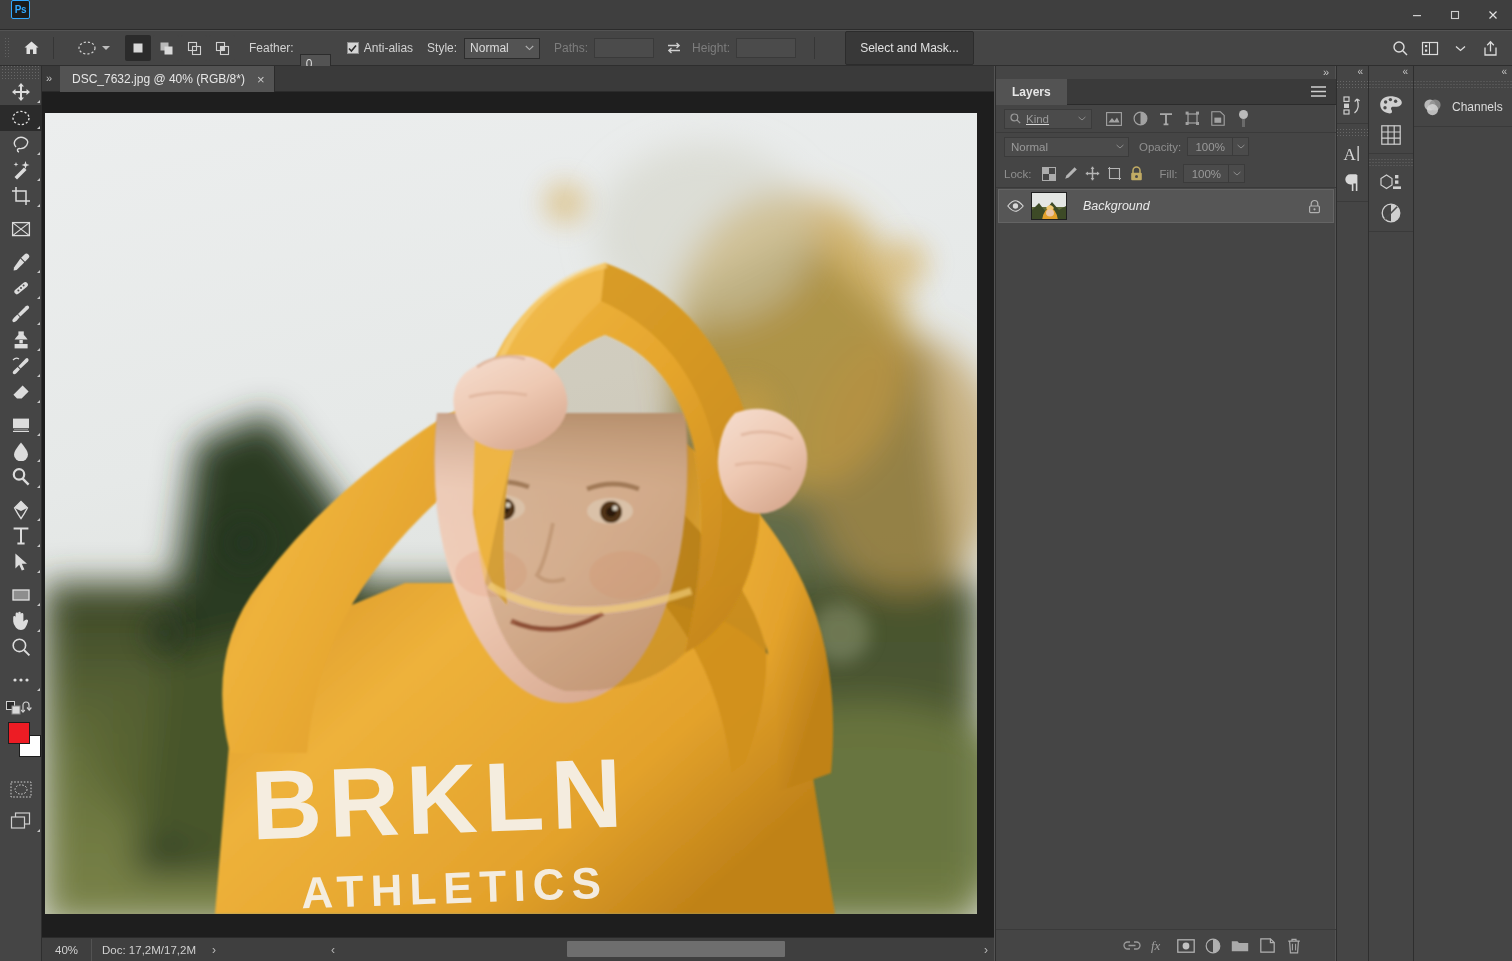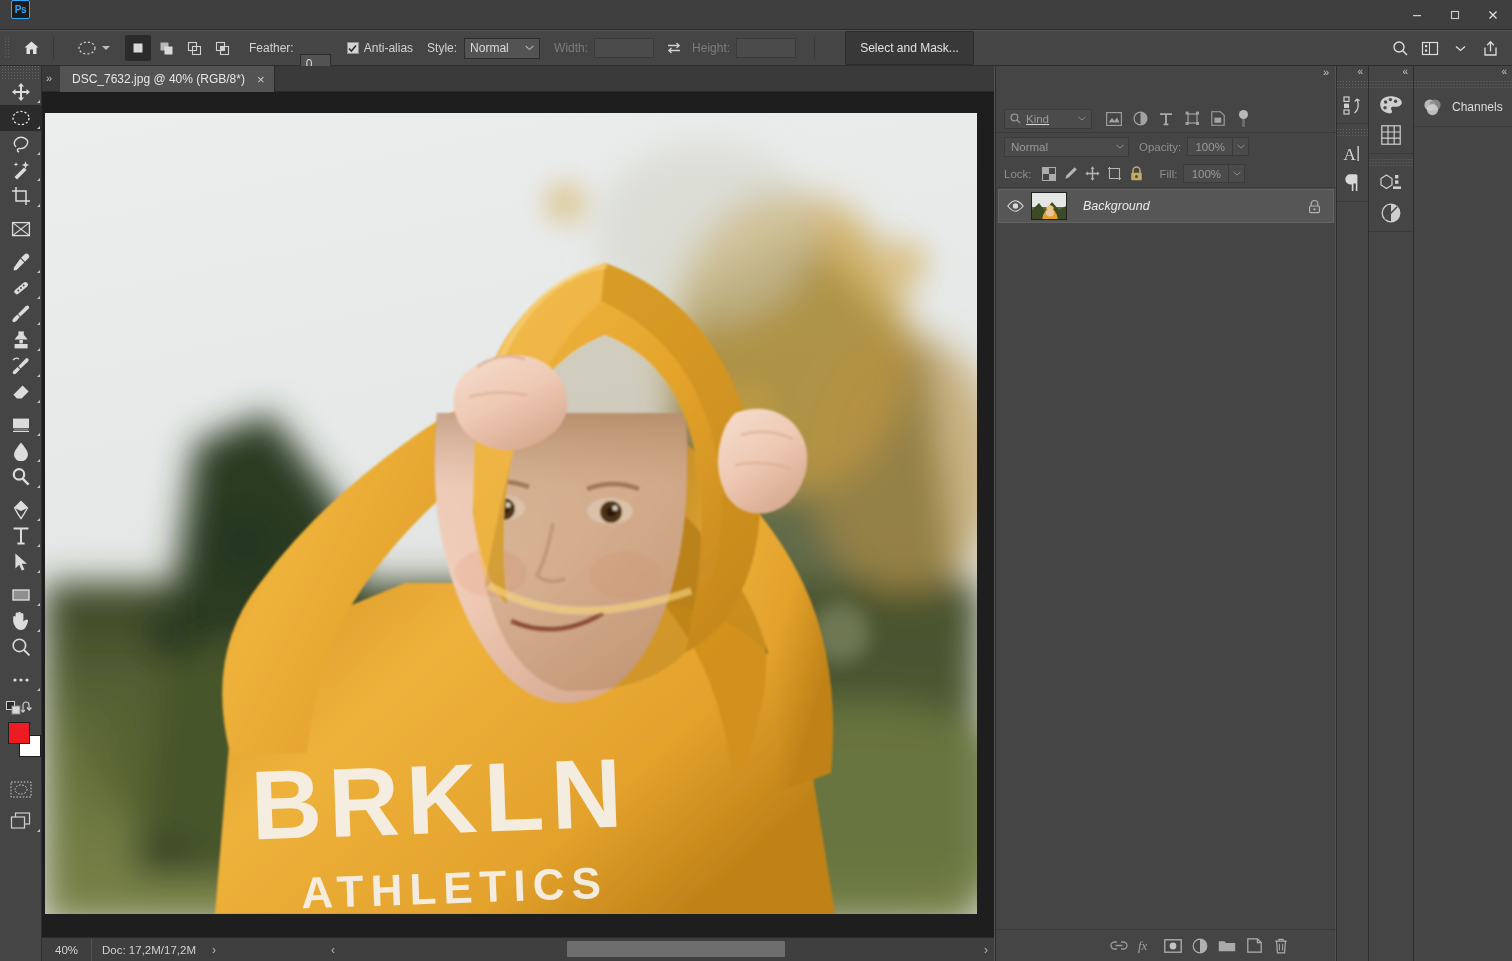--- a/index.html
+++ b/index.html
@@ -207,21 +207,21 @@
   .eye-col { width:32px; display:flex; align-items:center; justify-content:center; }
   .thumb {
     width:36px; height:28px; border:1px solid #1f1f1f; overflow:hidden; position:relative;
     flex:none;
   }
   .layer-name { margin-left:16px; font-style:italic; font-size:12.5px; color:#eaeaea; }
   .lock-right { margin-left:auto; margin-right:12px; opacity:.75; }
   .lp-footer {
     position:absolute; left:0; bottom:0; width:340px; height:32px;
     display:flex; align-items:center; justify-content:flex-end; gap:3px;
-    padding-right:43px; border-top:1px solid #3a3a3a;
+    padding-right:30px; border-top:1px solid #3a3a3a;
   }
   .foot-btn { width:24px; height:24px; display:flex; align-items:center; justify-content:center; opacity:.78; }
 
   
   .dockcol { position:absolute; top:66px; background:#454545; }
   .dock-a { left:1336px; width:32px; height:895px; border-left:1px solid #2e2e2e; }
   .dock-b { left:1368px; width:45px; height:895px; border-left:1px solid #2e2e2e; }
   .dock-c { left:1413px; width:99px; height:895px; border-left:1px solid #2e2e2e; }
   .dc-head { height:13px; position:relative; }
   .dc-head .cc { position:absolute; right:5px; top:0; color:#c4c4c4; font-size:10px; }
@@ -316,21 +316,21 @@
     </div>
     <span class="ob-label">Style:</span>
     <div class="ob-select">
       <span>Normal</span>
       <span class="chev">
         <svg width="9" height="6" viewBox="0 0 9 6">
             <path d="M0.8 1 L4.5 4.6 L8.2 1" stroke="#c8c8c8" stroke-width="1.1" fill="none"></path>
           </svg>
       </span>
     </div>
-    <span class="ob-label dim">Width:</span>
+    <span class="ob-label dim">Paths:</span>
     <div class="ob-input empty" style="width:60px;"></div>
     <div class="swapbtn">
       <svg width="18" height="16" viewBox="0 0 18 16">
         <path d="M3 5.5 L14 5.5 M11.5 3 L14.2 5.5 L11.5 8" stroke="#cfcfcf" stroke-width="1.3" fill="none"></path>
         <path d="M15 10.5 L4 10.5 M6.5 8 L3.8 10.5 L6.5 13" stroke="#cfcfcf" stroke-width="1.3" fill="none"></path>
       </svg>
     </div>
     <span class="ob-label dim" style="margin-left:6px;">Height:</span>
     <div class="ob-input empty" style="width:60px;"></div>
     <div class="ob-sep" style="margin-left:18px;"></div>
@@ -731,20 +731,28 @@
     <div class="hscroll">
       <span class="harrow" style="left:0;">‹</span>
       <div class="hthumb" style="left:242px;width:218px;"></div>
       <span class="harrow" style="right:0;">›</span>
     </div>
   </div>
 
   <div class="layerspanel">
     <div class="lp-collapse">»</div>
 
+    <div class="lp-tabrow">
+      <div class="lp-tab">Layers</div>
+      <div class="lp-menu">
+        <svg width="15" height="11" viewBox="0 0 15 11">
+            <path d="M0 1 H15 M0 5.5 H15 M0 10 H15" stroke="#cfcfcf" stroke-width="1.3"></path>
+          </svg>
+      </div>
+    </div>
 
     <div class="lp-filter">
       <div class="kind-box">
         <svg width="11" height="11" viewBox="0 0 11 11">
             <circle cx="4.4" cy="4.4" r="3.4" fill="none" stroke="#9a9a9a" stroke-width="1.2"></circle>
             <path d="M7 7 L10.2 10.2" stroke="#9a9a9a" stroke-width="1.2"></path>
           </svg>
         <span>Kind</span>
         <span style="margin-left:auto;">
           <svg width="8" height="5" viewBox="0 0 8 5">

